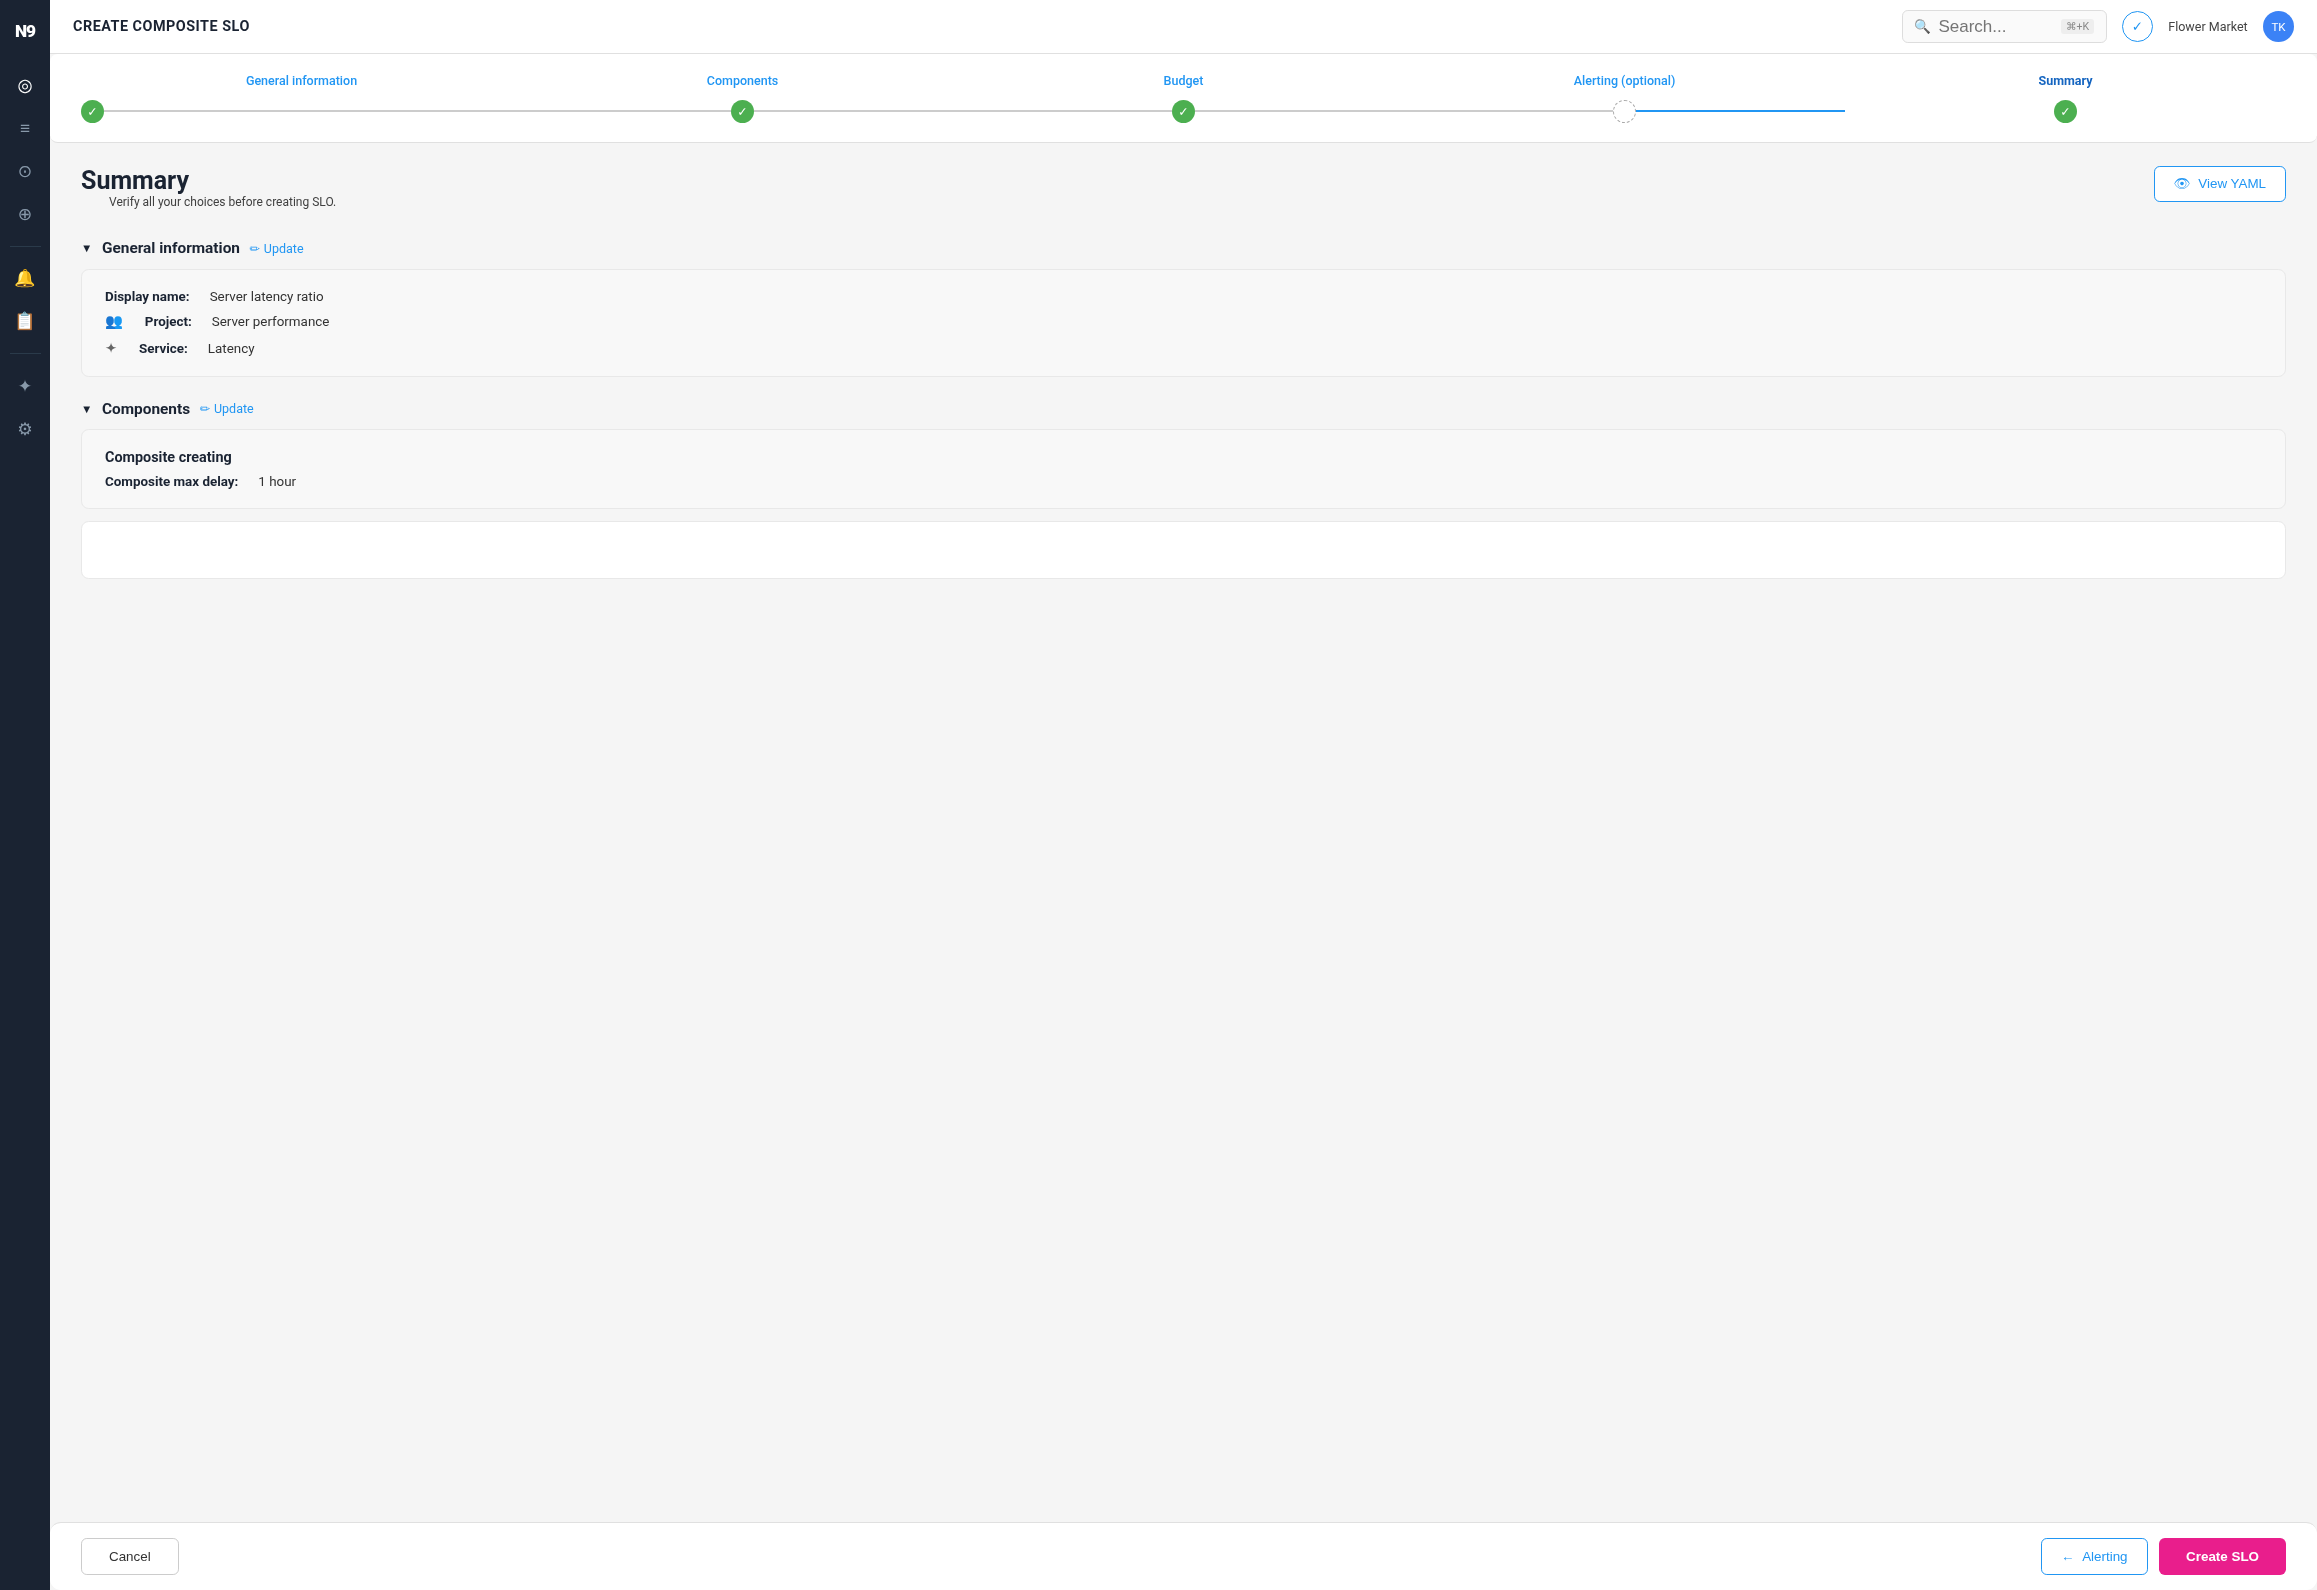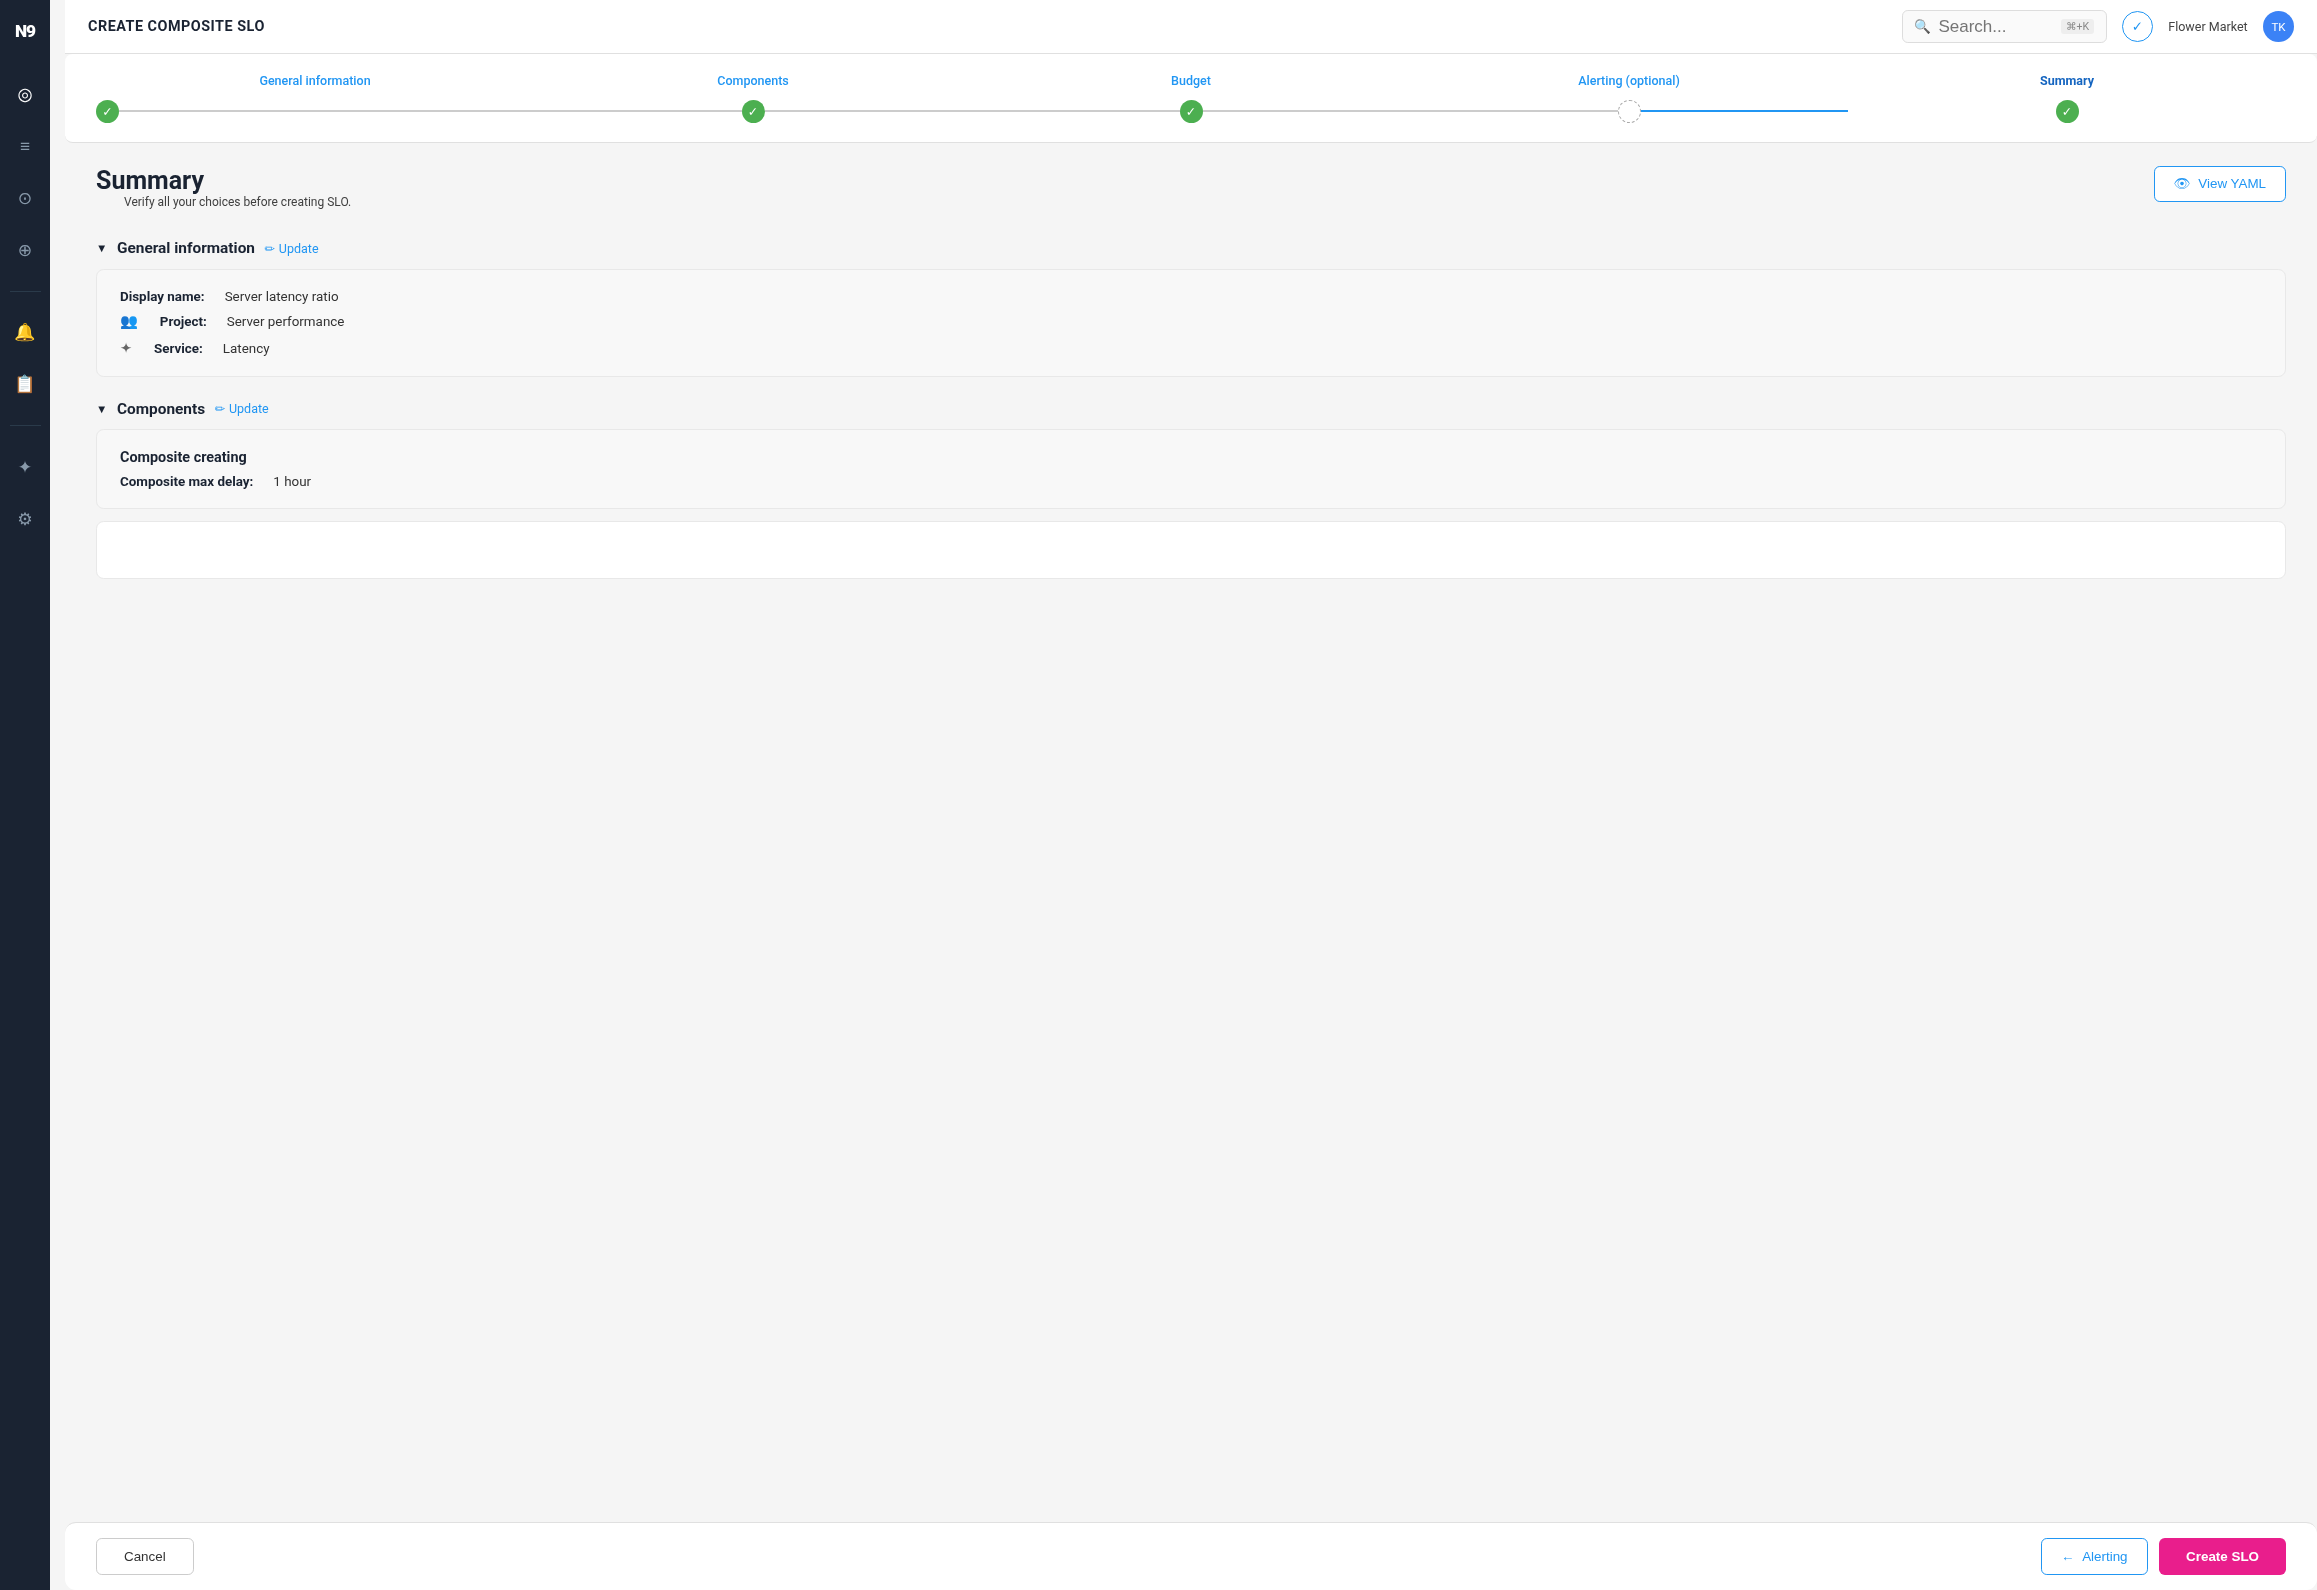--- a/index.html
+++ b/index.html
@@ -6,21 +6,21 @@
     body { font-family: -apple-system, BlinkMacSystemFont, 'Segoe UI', Roboto, sans-serif; background: #f5f5f5; display: flex; height: 100vh; overflow: hidden; }
 
     
     .sidebar {
       width: 50px;
       background: #1a2332;
       display: flex;
       flex-direction: column;
       align-items: center;
       padding: 11.5px 0;
-      gap: 14px;
+      gap: 5px;
       flex-shrink: 0;
     }
     .sidebar-logo {
       width: 38px;
       height: 38px;
       background: #1a2332;
       display: flex;
       align-items: center;
       justify-content: center;
       margin-bottom: 11.5px;
@@ -42,21 +42,20 @@
     }
     .sidebar-item-nav.active { color: #fff; }
     .sidebar-divider { width: 31px; height: 1px; background: #2a3a4a; margin: 7.7px 0; }
 
     
     .main-wrap {
       flex: 1;
       display: flex;
       flex-direction: column;
       overflow: hidden;
-      padding-left: 15px;
     }
 
     
     .topnav {
       background: #fff;
       border-bottom: 1px solid #e0e0e0;
       height: 54px;
       display: flex;
       align-items: center;
       padding: 0 23px;

